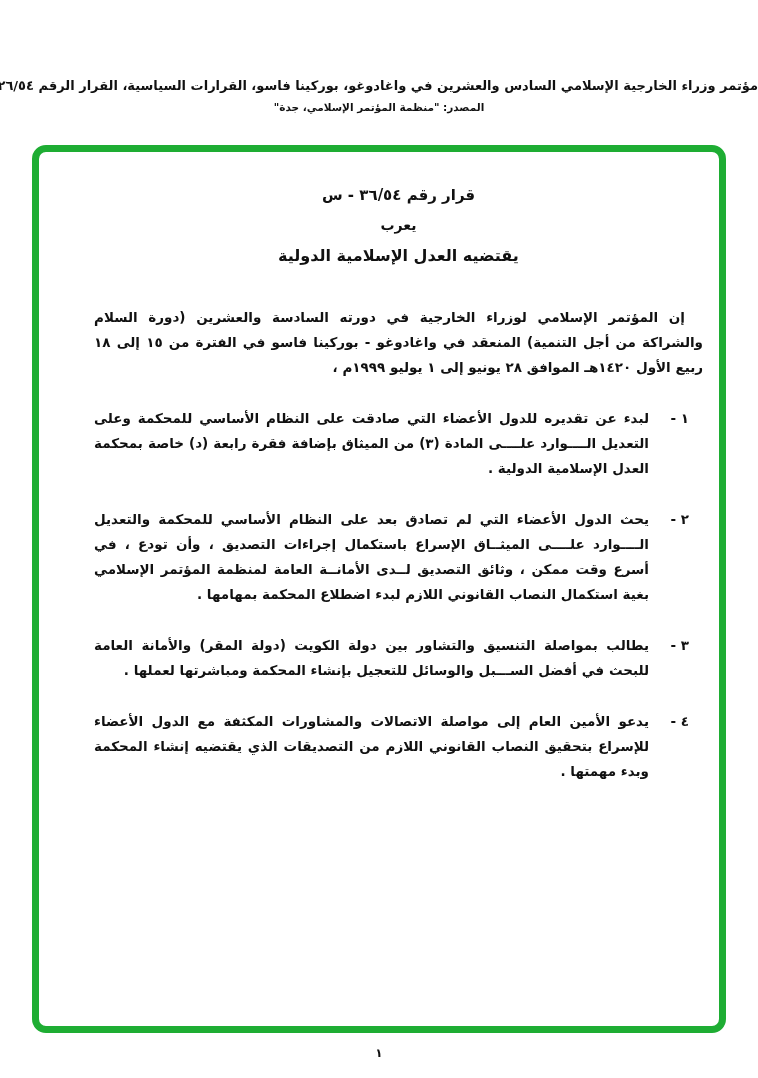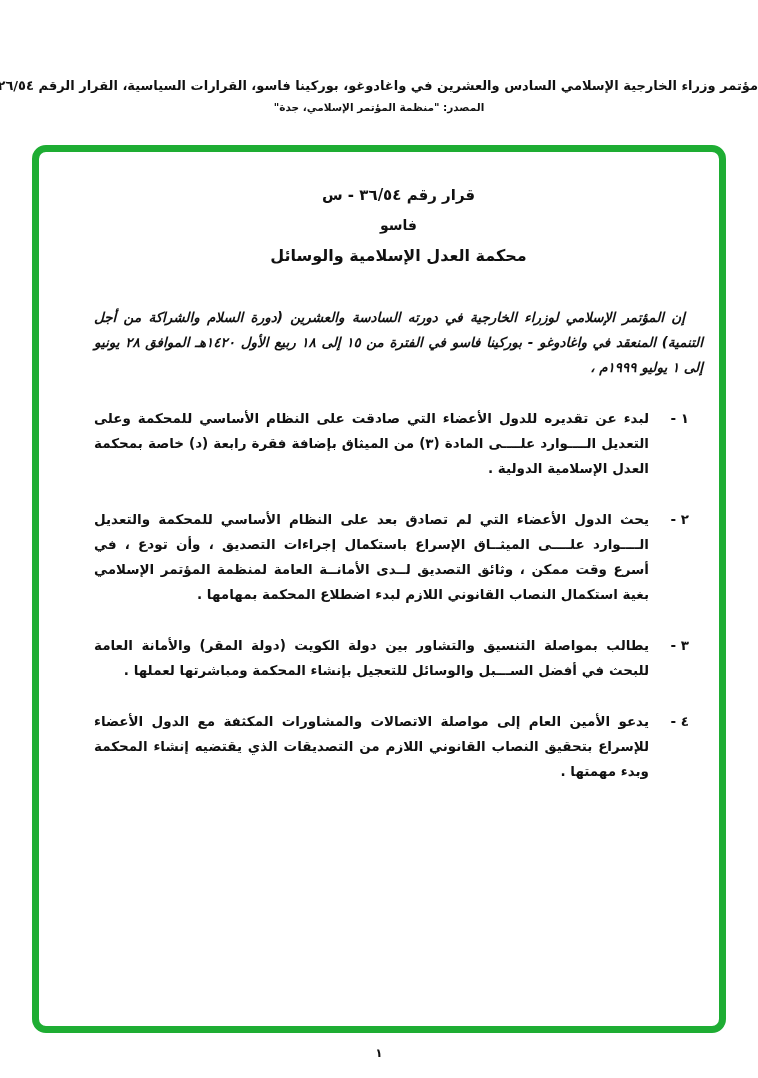--- a/index.html
+++ b/index.html
@@ -22,21 +22,21 @@
 
   .title-block{ text-align:center; margin-bottom:34px; direction:rtl; }
   .title-block .t1{ font-size:15px; font-weight:bold; line-height:30px; }
   .title-block .t2{ font-size:14px; font-weight:bold; line-height:30px; }
   .title-block .t3{ font-size:16px; font-weight:bold; line-height:31px; }
 
   .para{
     direction:rtl; text-align:justify; font-size:13.5px; font-weight:bold;
     line-height:25px; margin-bottom:26px; text-indent:34px;
   }
-  .para.first{ text-indent:18px;font-style:italic; }
+  .para.first{ text-indent:18px; }
   .para .lead{ font-weight:bold; }
 
   .items{ margin-top:2px; }
   .item{ display:flex; direction:rtl; margin:0 14px 26px 0; }
   .item-num{ flex:0 0 40px; font-size:13.5px; font-weight:bold; line-height:25px; }
   .item-text{ flex:1; text-align:justify; font-size:13.5px; font-weight:bold; line-height:25px; }
 
   .page-num{ position:absolute; top:1046px; left:0; right:0; text-align:center; font-size:12px; font-weight:bold; }
 </style>
 </head>
@@ -46,22 +46,22 @@
 
   <div class="doc-header">
     <div class="line1">مؤتمر وزراء الخارجية الإسلامي السادس والعشرين في واغادوغو، بوركينا فاسو، القرارات السياسية، القرار الرقم ٢٦/٥٤-س</div>
     <div class="line2">المصدر: "منظمة المؤتمر الإسلامي، جدة"</div>
   </div>
 
   <div class="res-box">
 
     <div class="title-block">
       <div class="t1">قرار رقم ٣٦/٥٤ - س</div>
-      <div class="t2">فاسو</div>
-      <div class="t3">محكمة العدل الإسلامية والوسائل</div>
+      <div class="t2">يعرب</div>
+      <div class="t3">يقتضيه العدل الإسلامية الدولية</div>
     </div>
 
     <p class="para first"><span class="lead"></span><span>إن المؤتمر الإسلامي لوزراء الخارجية في دورته السادسة والعشرين (دورة السلام والشراكة من أجل التنمية) المنعقد في واغادوغو - بوركينا فاسو في الفترة من ١٥ إلى ١٨ ربيع الأول ١٤٢٠هـ الموافق ٢٨ يونيو إلى ١ يوليو ١٩٩٩م ،</span></p>
 
 
 
 
     <div class="items">
 
       <div class="item">

